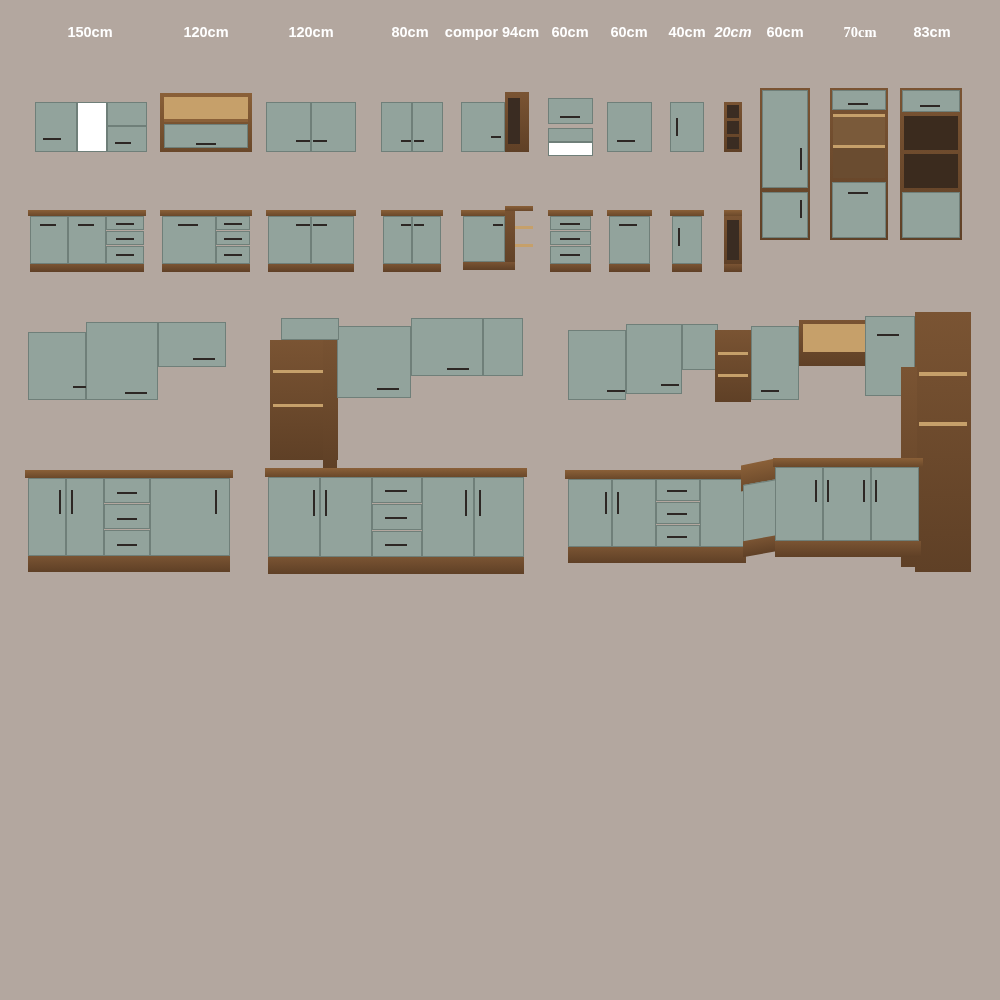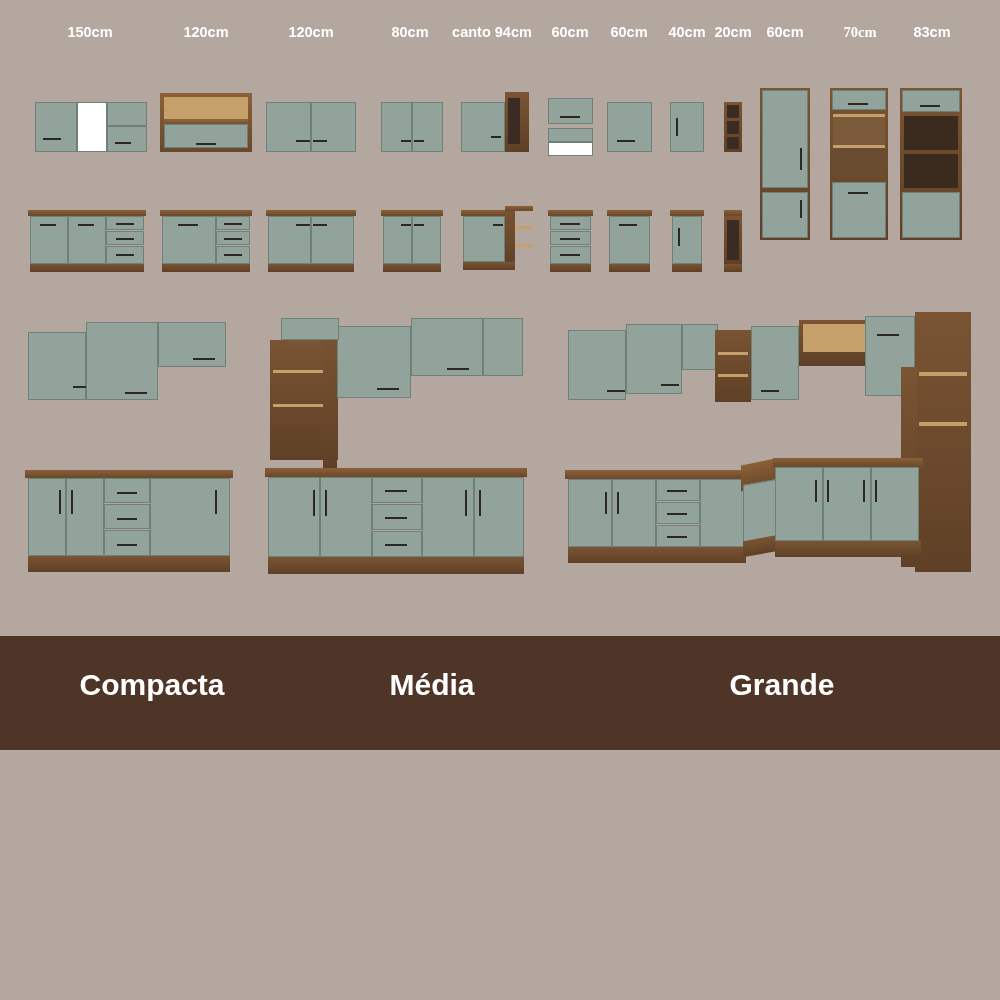--- a/index.html
+++ b/index.html
@@ -126,25 +126,25 @@
 <div class="page">
 
 
   <div class="modules-band">
 
     <div class="labels-row">
       <div class="size-label" style="left:90px;">150cm</div>
       <div class="size-label" style="left:206px;">120cm</div>
       <div class="size-label" style="left:311px;">120cm</div>
       <div class="size-label" style="left:410px;">80cm</div>
-      <div class="size-label" style="left:492px;">canto 94cm</div>
+      <div class="size-label" style="left:492px;">compor 94cm</div>
       <div class="size-label" style="left:570px;">60cm</div>
       <div class="size-label" style="left:629px;">60cm</div>
       <div class="size-label" style="left:687px;">40cm</div>
-      <div class="size-label" style="left:733px;">20cm</div>
+      <div class="size-label" style="left:733px;font-style:italic;">20cm</div>
       <div class="size-label" style="left:785px;">60cm</div>
       <div class="size-label" style="left:860px;font-family:Liberation Serif, serif;">70cm</div>
       <div class="size-label" style="left:932px;">83cm</div>
     </div>
 
     <div class="mod" style="left:35px; top:102px; width:112px; height:50px;">
       <div class="box-door" style="position:absolute; left:0; top:0; width:42px; height:50px;"></div>
       <div class="handle-h" style="left:8px; top:36px; width:18px;"></div>
       <div style="position:absolute; left:42px; top:0; width:30px; height:50px; background:#fff; border:1px solid #6f7f79;"></div>
       <div class="box-door" style="position:absolute; left:72px; top:0; width:40px; height:24px;"></div>
@@ -431,19 +431,14 @@
       <div class="box-door" style="position:absolute; left:258px; top:155px; width:48px; height:74px;"></div>
       <div class="box-door" style="position:absolute; left:306px; top:155px; width:48px; height:74px;"></div>
       <div class="handle-v" style="left:250px; top:168px; height:22px;"></div>
       <div class="handle-v" style="left:262px; top:168px; height:22px;"></div>
       <div class="handle-v" style="left:298px; top:168px; height:22px;"></div>
       <div class="handle-v" style="left:310px; top:168px; height:22px;"></div>
       <div class="wood" style="position:absolute; left:210px; top:229px; width:146px; height:16px;"></div>
     </div>
   </div>
 
-  <div class="footer">
-    <div class="foot-label" style="left:152px;">Compacta</div>
-    <div class="foot-label" style="left:432px;">Média</div>
-    <div class="foot-label" style="left:782px;">Grande</div>
-  </div>
 
 </div>
 
 </body></html>

